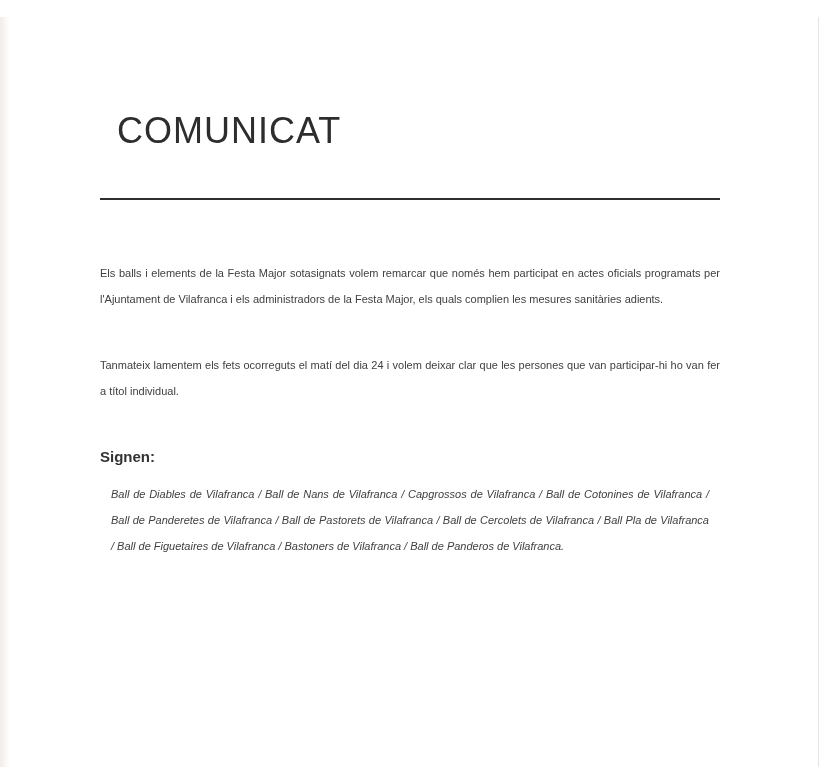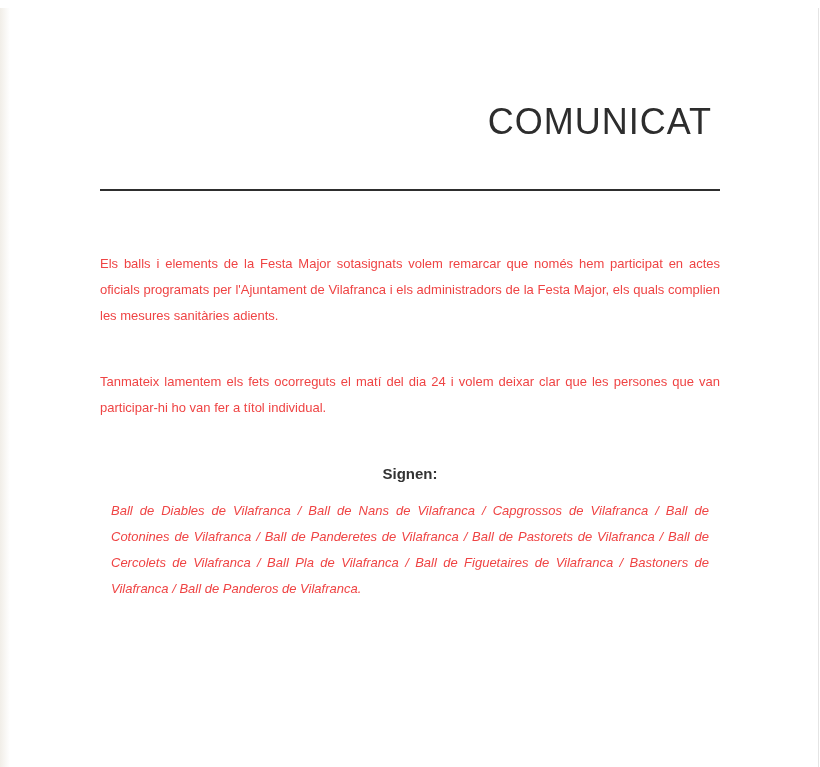--- a/index.html
+++ b/index.html
@@ -31,53 +31,52 @@
     right: 1px; top: 0; bottom: 0;
     width: 1px;
     background: #e4e4e4;
   }
   .content {
     position: relative;
     margin: 0 100px;
     width: 620px;
   }
   .doc-title {
-    margin: 8px;
+    margin: 17px;
     padding-top: 92px;
-    text-align: right;
+    text-align: left;
     font-size: 36px;
     font-weight: 300;
     letter-spacing: 1px;
     line-height: 1.2;
     color: #2d2d2d;
   }
   .divider {
     height: 0;
     border: none;
     border-top: 2px solid #2e2e2e;
     margin: 46px 0 0 0;
     width: 620px;
   }
   .body-text {
     margin-top: 60px;
   }
   p.para {
     margin: 0 0 40px 0;
-    font-size: 13px;
+    font-size: 11px;
     line-height: 26px;
     text-align: justify;
-    color: #ef4444;
+    color: #404040;
   }
   p.signen {
     margin: 0 0 8px 0;
     font-size: 15px;
     line-height: 26px;
     font-weight: bold;
     color: #333333;
-    text-align: center;
   }
   p.signatories {
     margin: 11px;
     font-style: italic;
   }
 </style>
 </head>
 <body>
 
 <div class="page">

